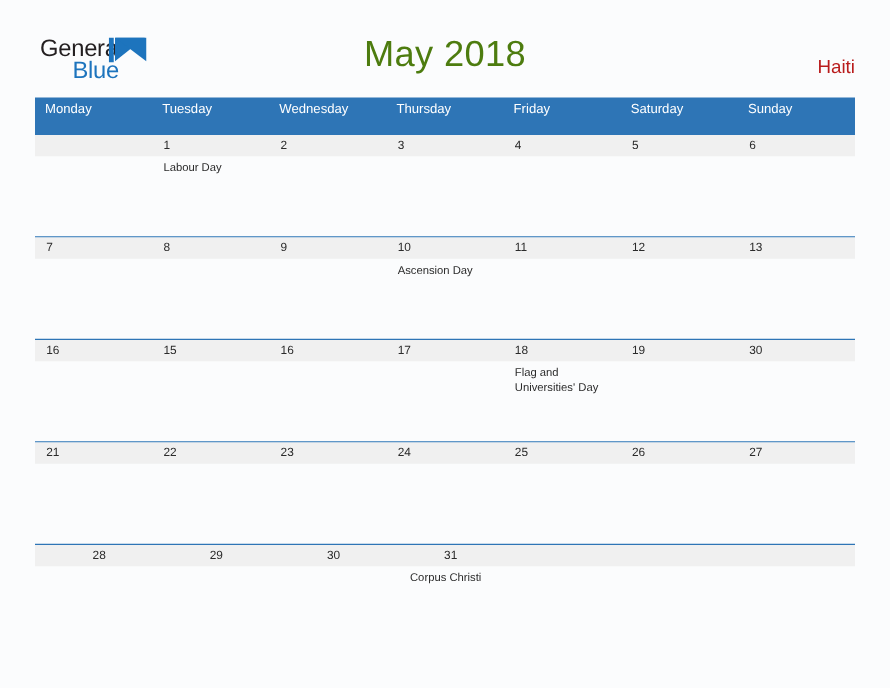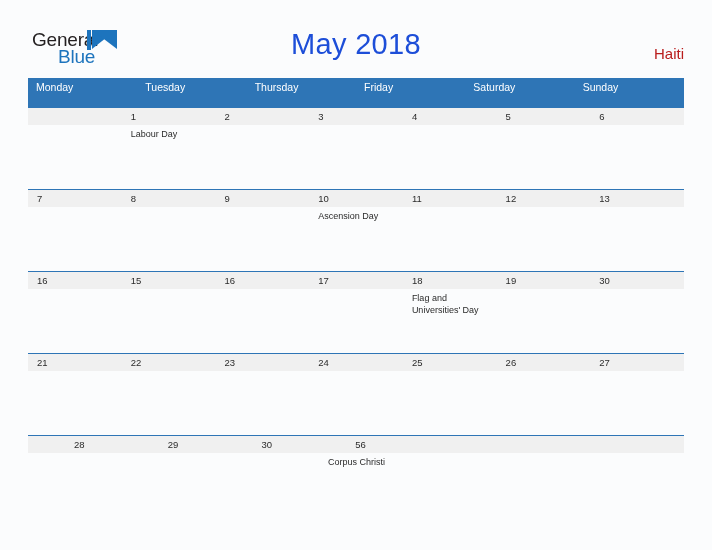--- a/index.html
+++ b/index.html
@@ -64,21 +64,21 @@
     height: 20px;
   }
 
   .cal-title {
     position: absolute;
     left: 0;
     right: 0;
     top: 28px;
     text-align: center;
     font-size: 29px;
-    color: #1d4ed8;
+    color: #4d7c0f;
     font-family: "Liberation Sans", sans-serif;
     font-weight: normal;
     letter-spacing: 0.3px;
   }
 
   .country {
     position: absolute;
     right: 28px;
     top: 45px;
     font-size: 15px;
@@ -175,20 +175,21 @@
     <div class="cal-title">May 2018</div>
 
     <div class="country">Haiti</div>
   </div>
 
   <div class="calendar">
 
     <div class="weekday-row">
       <div class="weekday">Monday</div>
       <div class="weekday">Tuesday</div>
+      <div class="weekday">Wednesday</div>
       <div class="weekday">Thursday</div>
       <div class="weekday">Friday</div>
       <div class="weekday">Saturday</div>
       <div class="weekday">Sunday</div>
     </div>
 
     <div class="week-row">
       <div class="daynum-row">
         <div class="daynum"></div>
         <div class="daynum">1</div>
@@ -270,21 +271,21 @@
         <div class="event-cell"></div>
         <div class="event-cell"></div>
       </div>
     </div>
 
     <div class="week-row last">
       <div class="daynum-row">
         <div class="daynum">28</div>
         <div class="daynum">29</div>
         <div class="daynum">30</div>
-        <div class="daynum">56</div>
+        <div class="daynum">31</div>
         <div class="daynum"></div>
         <div class="daynum"></div>
         <div class="daynum"></div>
       </div>
       <div class="event-row">
         <div class="event-cell"></div>
         <div class="event-cell"></div>
         <div class="event-cell"></div>
         <div class="event-cell">Corpus Christi</div>
         <div class="event-cell"></div>

